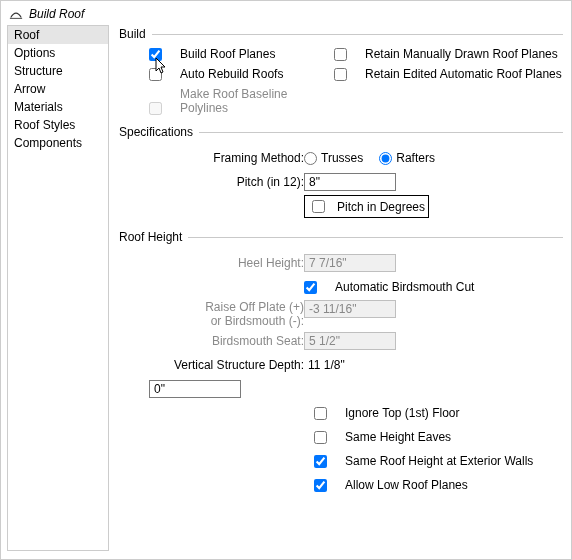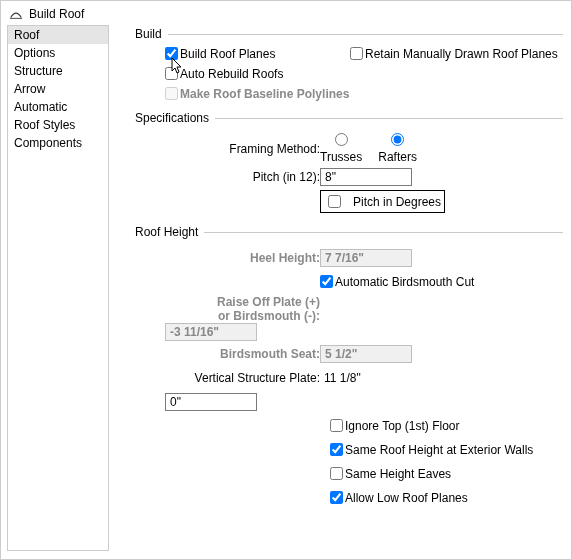--- a/index.html
+++ b/index.html
@@ -5,40 +5,40 @@
   html, body {
     margin: 0; padding: 0;
     font-family: "Segoe UI", Tahoma, Arial, sans-serif;
     font-size: 12px;
     color: #000;
     background: #fff;
     width: 572px; height: 560px;
     overflow: hidden;
   }
   .window { width: 572px; height: 560px; border: 1px solid #ccc; box-sizing: border-box; display: flex; flex-direction: column; }
-  .titlebar { display: flex; align-items: center; padding: 6px 8px 4px 8px; gap: 6px; }
+  .titlebar { display: flex; align-items: center; padding: 6px 8px 4px 8px; gap: 6px; font-style: italic; }
   .titlebar .icon { width: 14px; height: 14px; }
   .body { display: flex; flex: 1; }
   .sidebar { width: 100px; border: 1px solid #ccc; margin: 0 0 8px 6px; overflow:hidden; }
   .sidebar-item { padding: 2px 6px; cursor: default; }
   .sidebar-item.selected { background: #e5e5e5; }
   .main { flex: 1; padding: 0 8px 8px 10px; }
-  fieldset { border: none; border-top: 1px solid #c9c9c9; margin: 2px 0 10px 16px; padding: 6px 0 0 0; position: relative; }
+  fieldset { border: none; border-top: 1px solid #c9c9c9; margin: 2px 0 10px 0; padding: 6px 0 0 0; position: relative; }
   legend { padding: 0 6px 0 0; font-size: 12px; color: #000; }
   .pad { padding-left: 30px; }
   .row { display: flex; align-items: center; min-height: 22px; margin: 2px 0; }
   .row .labelcol { width: 155px; flex-shrink:0;text-align:right; }
   .row .ctrlcol { width: 95px; flex-shrink:0; }
-  .check { display: flex; align-items: flex-start; gap: 2px; }
+  .check { display: flex; align-items: flex-end; gap: 18px; }
   .check input[type=checkbox] { width: 13px; height: 13px; margin:0; }
-  .disabled, .disabled * { color: #8a8a8a; font-weight: bold; }
+  .disabled, .disabled * { color: #8a8a8a; }
   input[type=text] { width: 92px; height: 18px; border: 1px solid #7a7a7a; padding: 0 4px; font-family: inherit; font-size: 12px; box-sizing: border-box; }
   input[type=text][disabled] { background: #f0f0f0; color: #888; border-color:#bfbfbf; }
   .radiogroup { display: flex; align-items: center; gap: 16px; }
-  .radiogroup label { display: flex; align-items:center; gap:4px;flex-direction:column; }
+  .radiogroup label { display: flex; align-items:center; gap:4px; }
   input[type=radio] { margin:0; width:13px; height:13px;}
   .boxed { border:1px solid #000; padding:1px 3px; display:inline-flex; align-items:center; gap:6px;}
   .cursor { position: absolute; pointer-events:none; }
   .twocol { display:flex; }
   .leftblock { width: 185px; }
   .rightblock { flex:1; }
   .spacer-cb { margin-right:6px; }
 </style>
 </head>
 <body>
@@ -52,21 +52,21 @@
         </svg>
     </span>
     <span>Build Roof</span>
   </div>
   <div class="body">
     <div class="sidebar">
       <div class="sidebar-item selected"><span>Roof</span></div>
       <div class="sidebar-item"><span>Options</span></div>
       <div class="sidebar-item"><span>Structure</span></div>
       <div class="sidebar-item"><span>Arrow</span></div>
-      <div class="sidebar-item"><span>Automatic</span></div>
+      <div class="sidebar-item"><span>Materials</span></div>
       <div class="sidebar-item"><span>Roof Styles</span></div>
       <div class="sidebar-item"><span>Components</span></div>
     </div>
 
     <div class="main">
 
       <fieldset>
         <legend>Build</legend>
         <div class="pad" style="position:relative;">
           <div class="twocol">
@@ -83,20 +83,24 @@
               <div class="check" style="margin-top:6px;">
                 <input type="checkbox" style="">
                 <span>Auto Rebuild Roofs</span>
               </div>
             </div>
             <div class="rightblock">
               <div class="check">
                 <input type="checkbox" style="">
                 <span>Retain Manually Drawn Roof Planes</span>
               </div>
+              <div class="check" style="margin-top:6px;">
+                <input type="checkbox" style="">
+                <span>Retain Edited Automatic Roof Planes</span>
+              </div>
             </div>
           </div>
           <div class="twocol disabled" style="margin-top:6px;">
             <div class="leftblock">
               <div class="check">
                 <input type="checkbox" disabled="" style="">
                 <span>Make Roof Baseline Polylines</span>
               </div>
             </div>
           </div>
@@ -140,57 +144,57 @@
             <div class="labelcol">Heel Height:</div>
             <div class="ctrlcol"><input type="text" disabled="" value="7 7/16&quot;" style=""></div>
           </div>
           <div class="row">
             <div class="labelcol"></div>
             <div class="check">
               <input type="checkbox" checked="" style="">
               <span>Automatic Birdsmouth Cut</span>
             </div>
           </div>
-          <div class="row disabled" style="align-items:flex-start;flex-direction:column;">
+          <div class="row disabled" style="align-items:flex-start;">
             <div class="labelcol">
               <div>Raise Off Plate (+)</div>
               <div>or Birdsmouth (-):</div>
             </div>
             <div class="ctrlcol"><input type="text" disabled="" value="-3 11/16&quot;" style=""></div>
           </div>
           <div class="row disabled">
             <div class="labelcol">Birdsmouth Seat:</div>
             <div class="ctrlcol"><input type="text" disabled="" value="5 1/2&quot;" style=""></div>
           </div>
           <div class="row">
-            <div class="labelcol">Vertical Structure Plate:</div>
+            <div class="labelcol">Vertical Structure Depth:</div>
             <div class="ctrlcol" style="padding-left:4px;">11 1/8"</div>
           </div>
           <div class="row">
             <div class="ctrlcol"><input type="text" value="0&quot;" style=""></div>
           </div>
           <div class="row">
             <div class="labelcol" style="width:165px;"></div>
             <div class="check">
               <input type="checkbox" style="">
               <span>Ignore Top (1st) Floor</span>
             </div>
           </div>
           <div class="row">
             <div class="labelcol" style="width:165px;"></div>
             <div class="check">
+              <input type="checkbox" style="">
+              <span>Same Height Eaves</span>
+            </div>
+          </div>
+          <div class="row">
+            <div class="labelcol" style="width:165px;"></div>
+            <div class="check">
               <input type="checkbox" checked="" style="">
               <span>Same Roof Height at Exterior Walls</span>
-            </div>
-          </div>
-          <div class="row">
-            <div class="labelcol" style="width:165px;"></div>
-            <div class="check">
-              <input type="checkbox" style="">
-              <span>Same Height Eaves</span>
             </div>
           </div>
           <div class="row">
             <div class="labelcol" style="width:165px;"></div>
             <div class="check">
               <input type="checkbox" checked="" style="">
               <span>Allow Low Roof Planes</span>
             </div>
           </div>
         </div>

